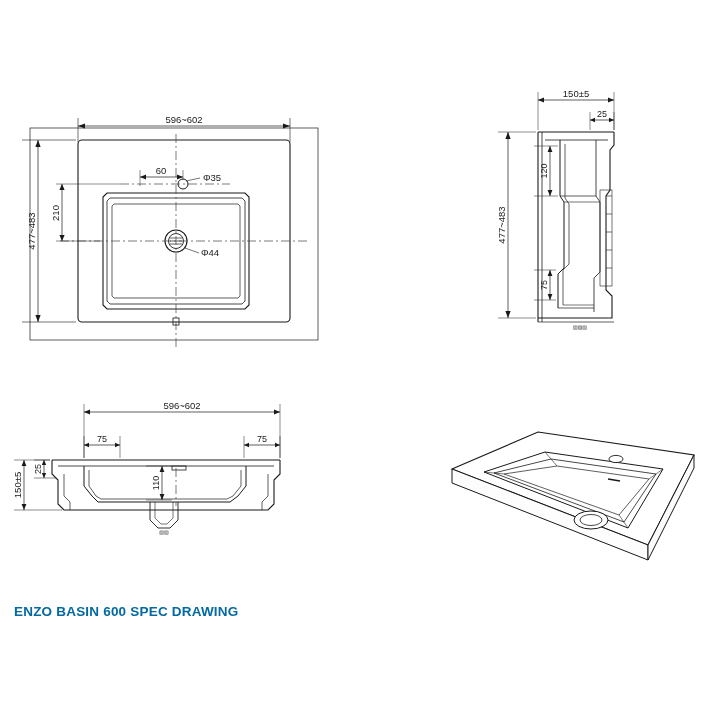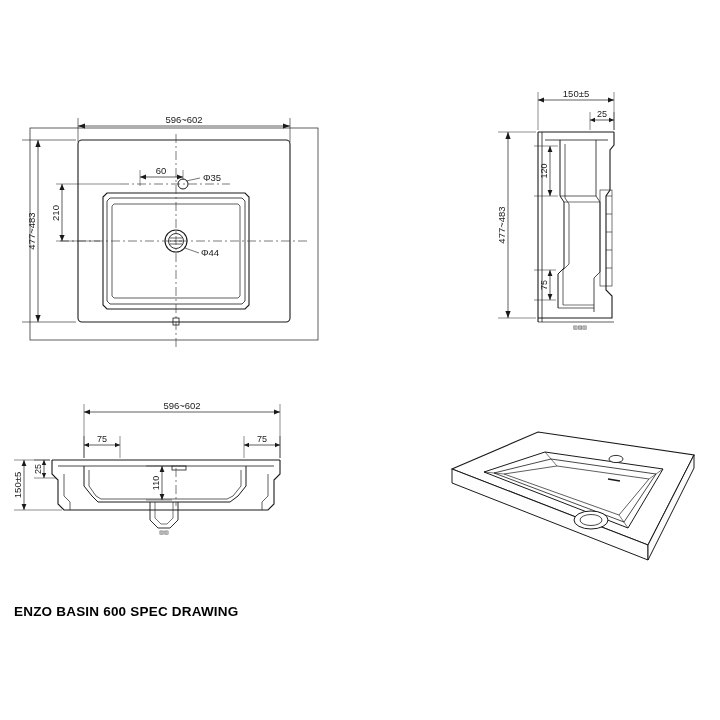--- a/index.html
+++ b/index.html
@@ -19,21 +19,21 @@
     position: absolute;
     left: 0; top: 0;
     width: 720px;
     height: 720px;
   }
   .cap {
     position: absolute;
     font-weight: bold;
     font-size: 13.5px;
     letter-spacing: 0.2px;
-    color: #000000;
+    color: #0369a1;
     white-space: nowrap;
   }
   svg text {
     font-family: "Liberation Sans", sans-serif;
     fill: #1a1a1a;
   }
 </style>
 </head>
 <body>
 

